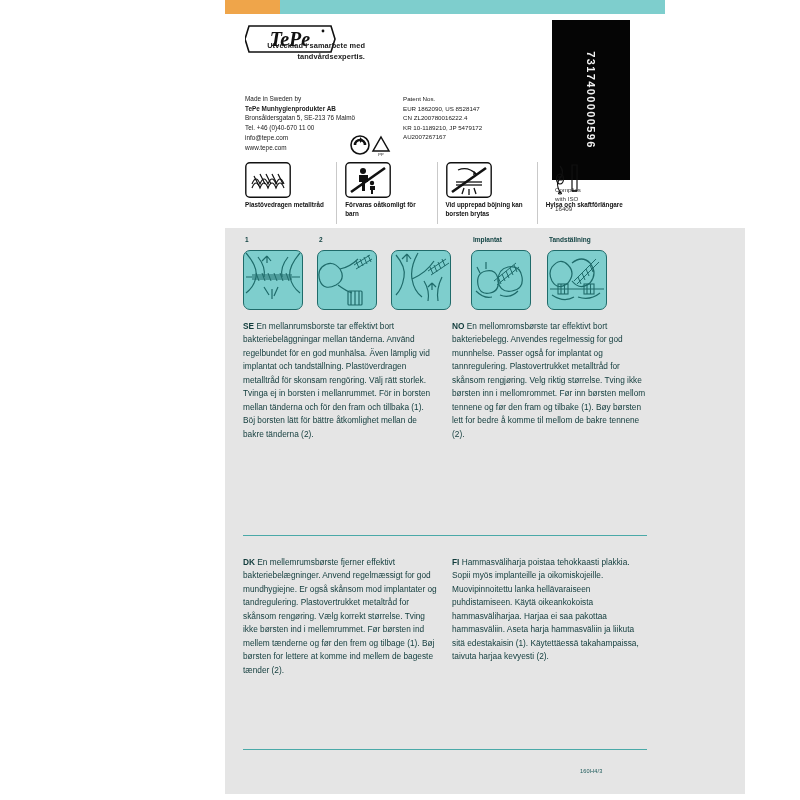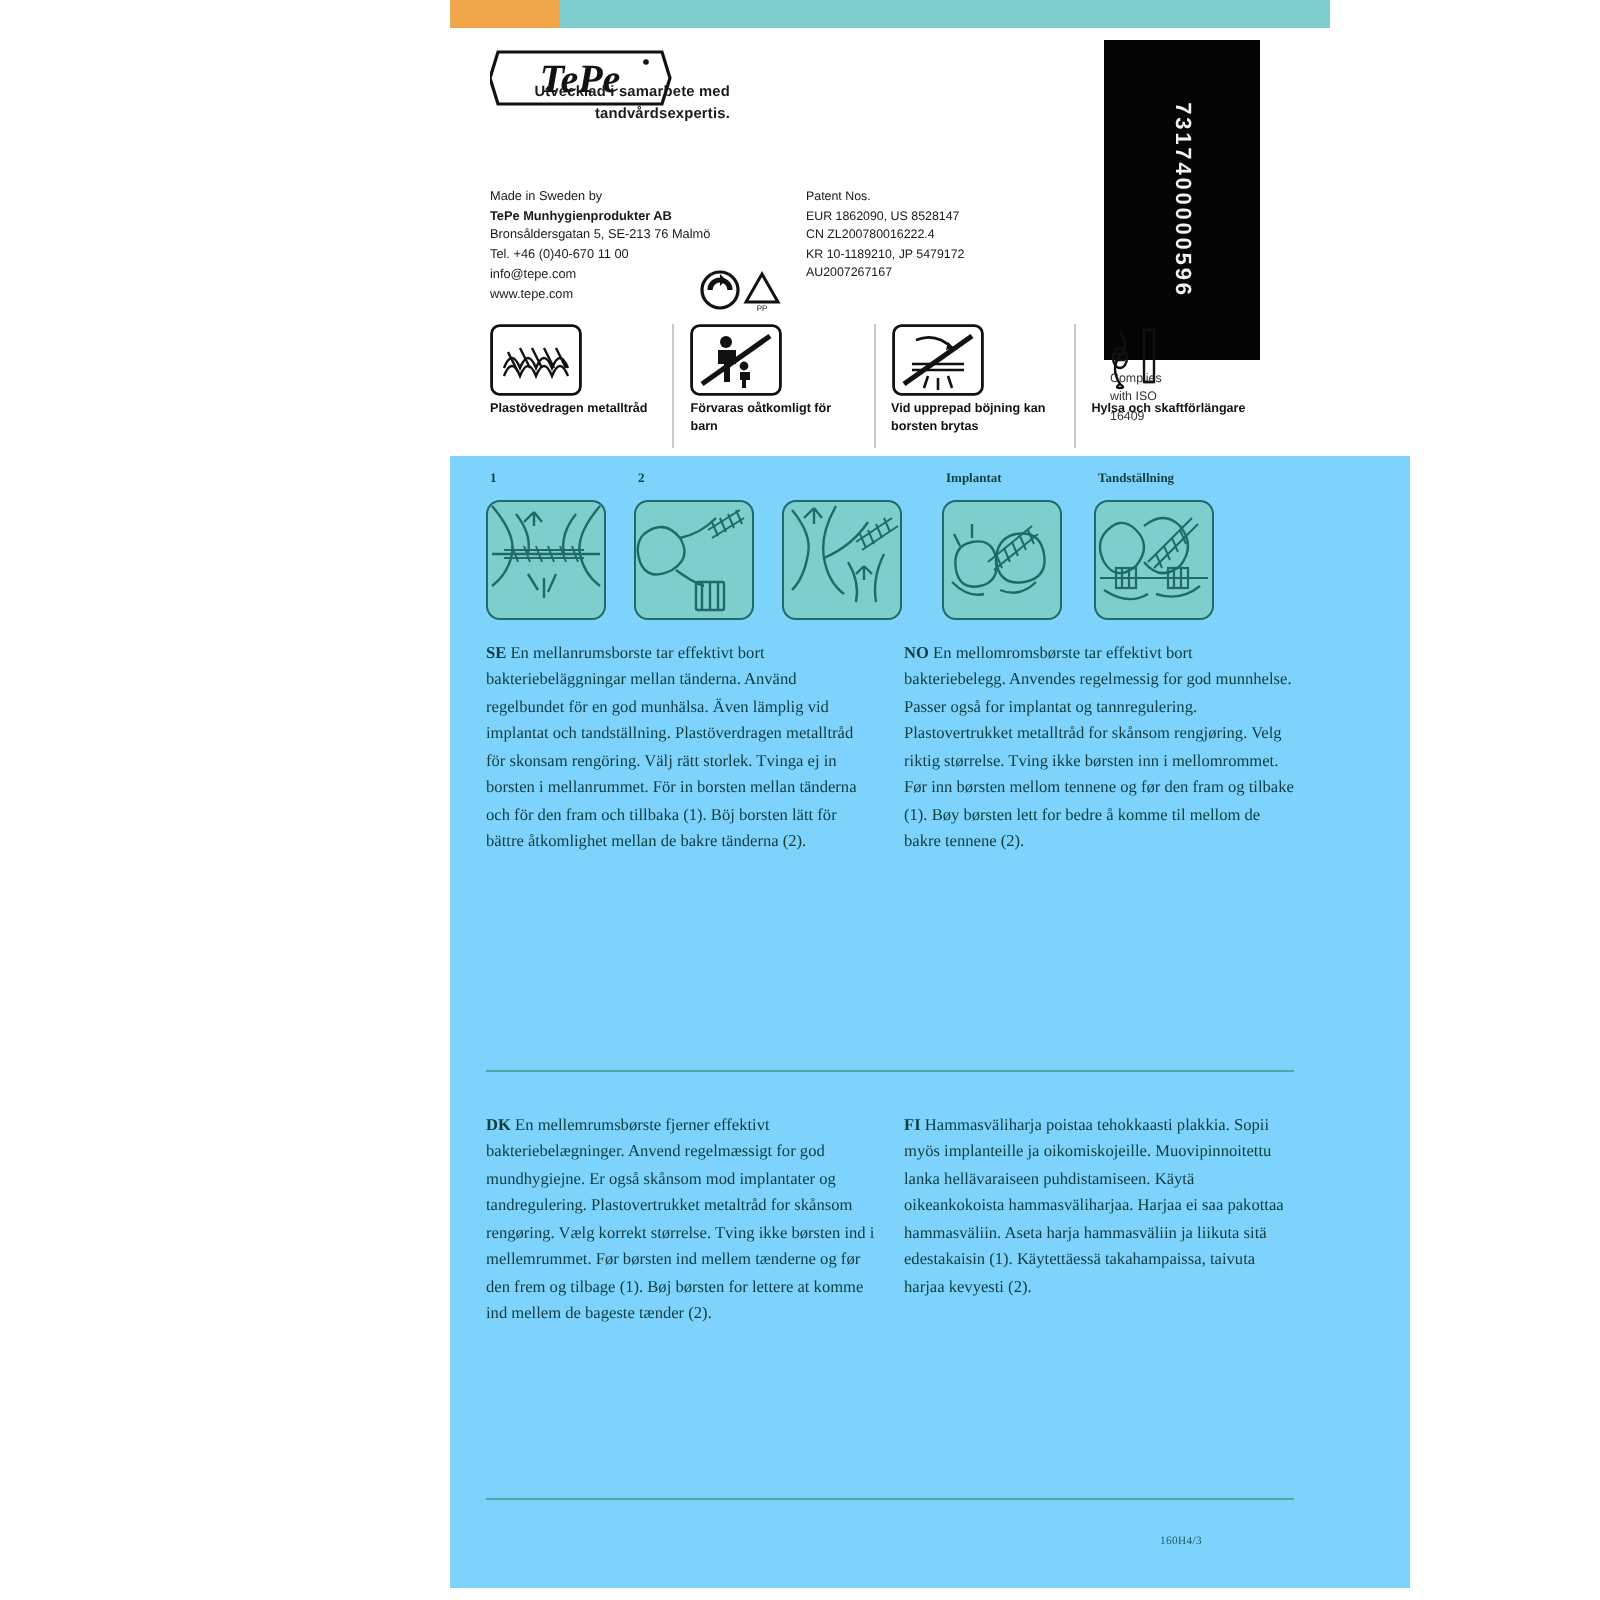--- a/index.html
+++ b/index.html
@@ -80,21 +80,21 @@
     border-right:1px solid #c9c9c9;
   }
   .picto:last-child{border-right:none;}
   .picto .box{width:46px;height:36px;}
   .picto .cap{
     margin-top:3px;font-size:6.3px;font-weight:bold;line-height:1.35;color:#111;
   }
 
   
   .teal{
-    position:absolute;left:0;top:228px;width:480px;height:566px;background:#7dd3fc;font-family:Liberation Serif, serif;
+    position:absolute;left:0;top:228px;width:520px;height:566px;background:#e5e5e5;
   }
 
   .steps{
     position:absolute;left:18px;top:8px;width:404px;height:72px;
   }
   .steplabel{
     position:absolute;font-size:6.5px;font-weight:bold;color:#0d3f3f;
   }
   .tooth{
     position:absolute;top:14px;width:58px;height:58px;

